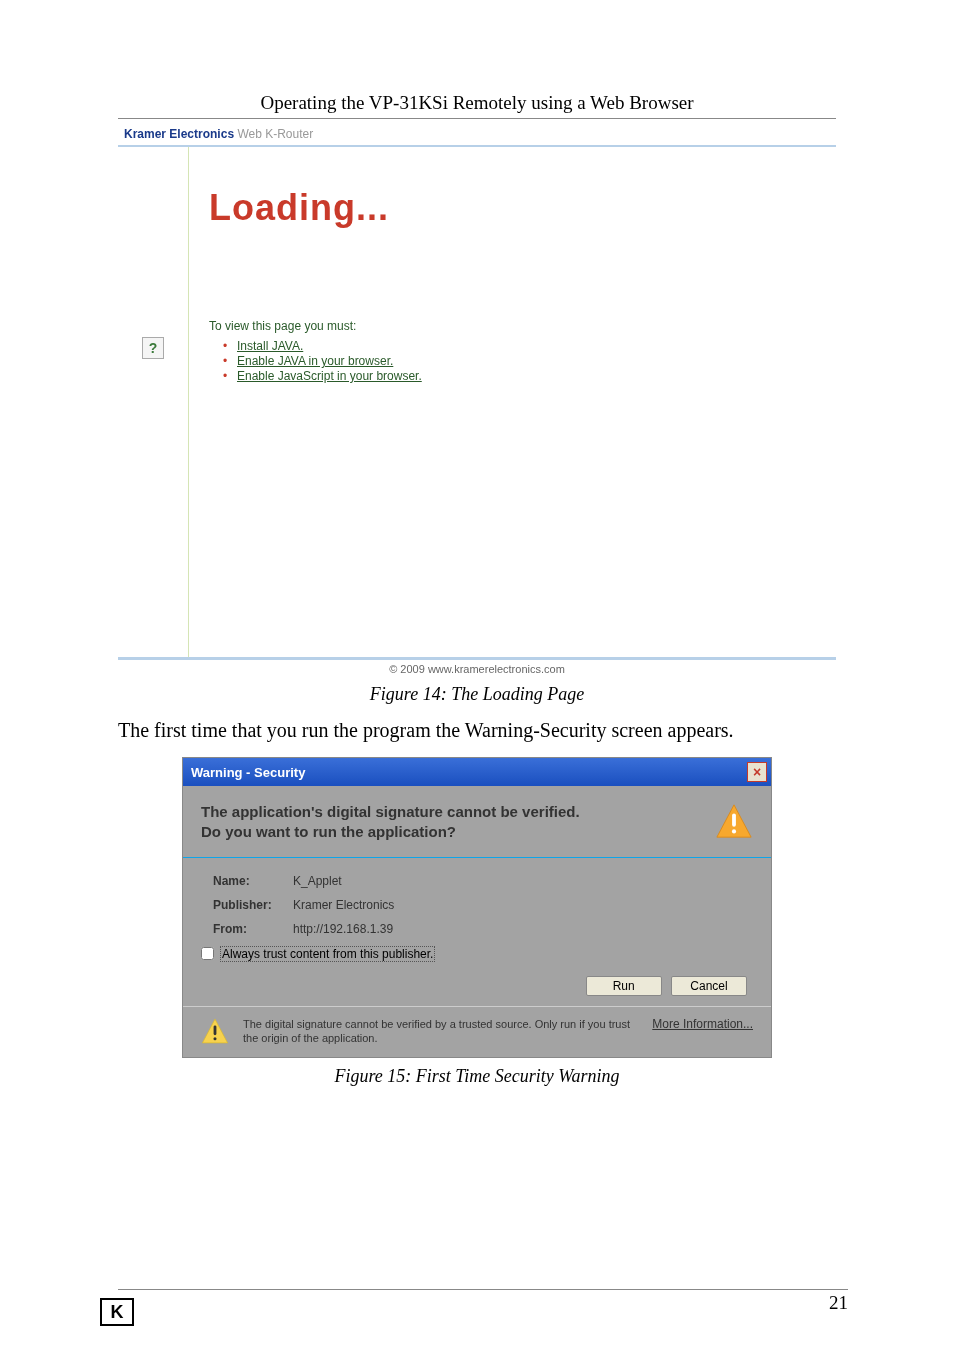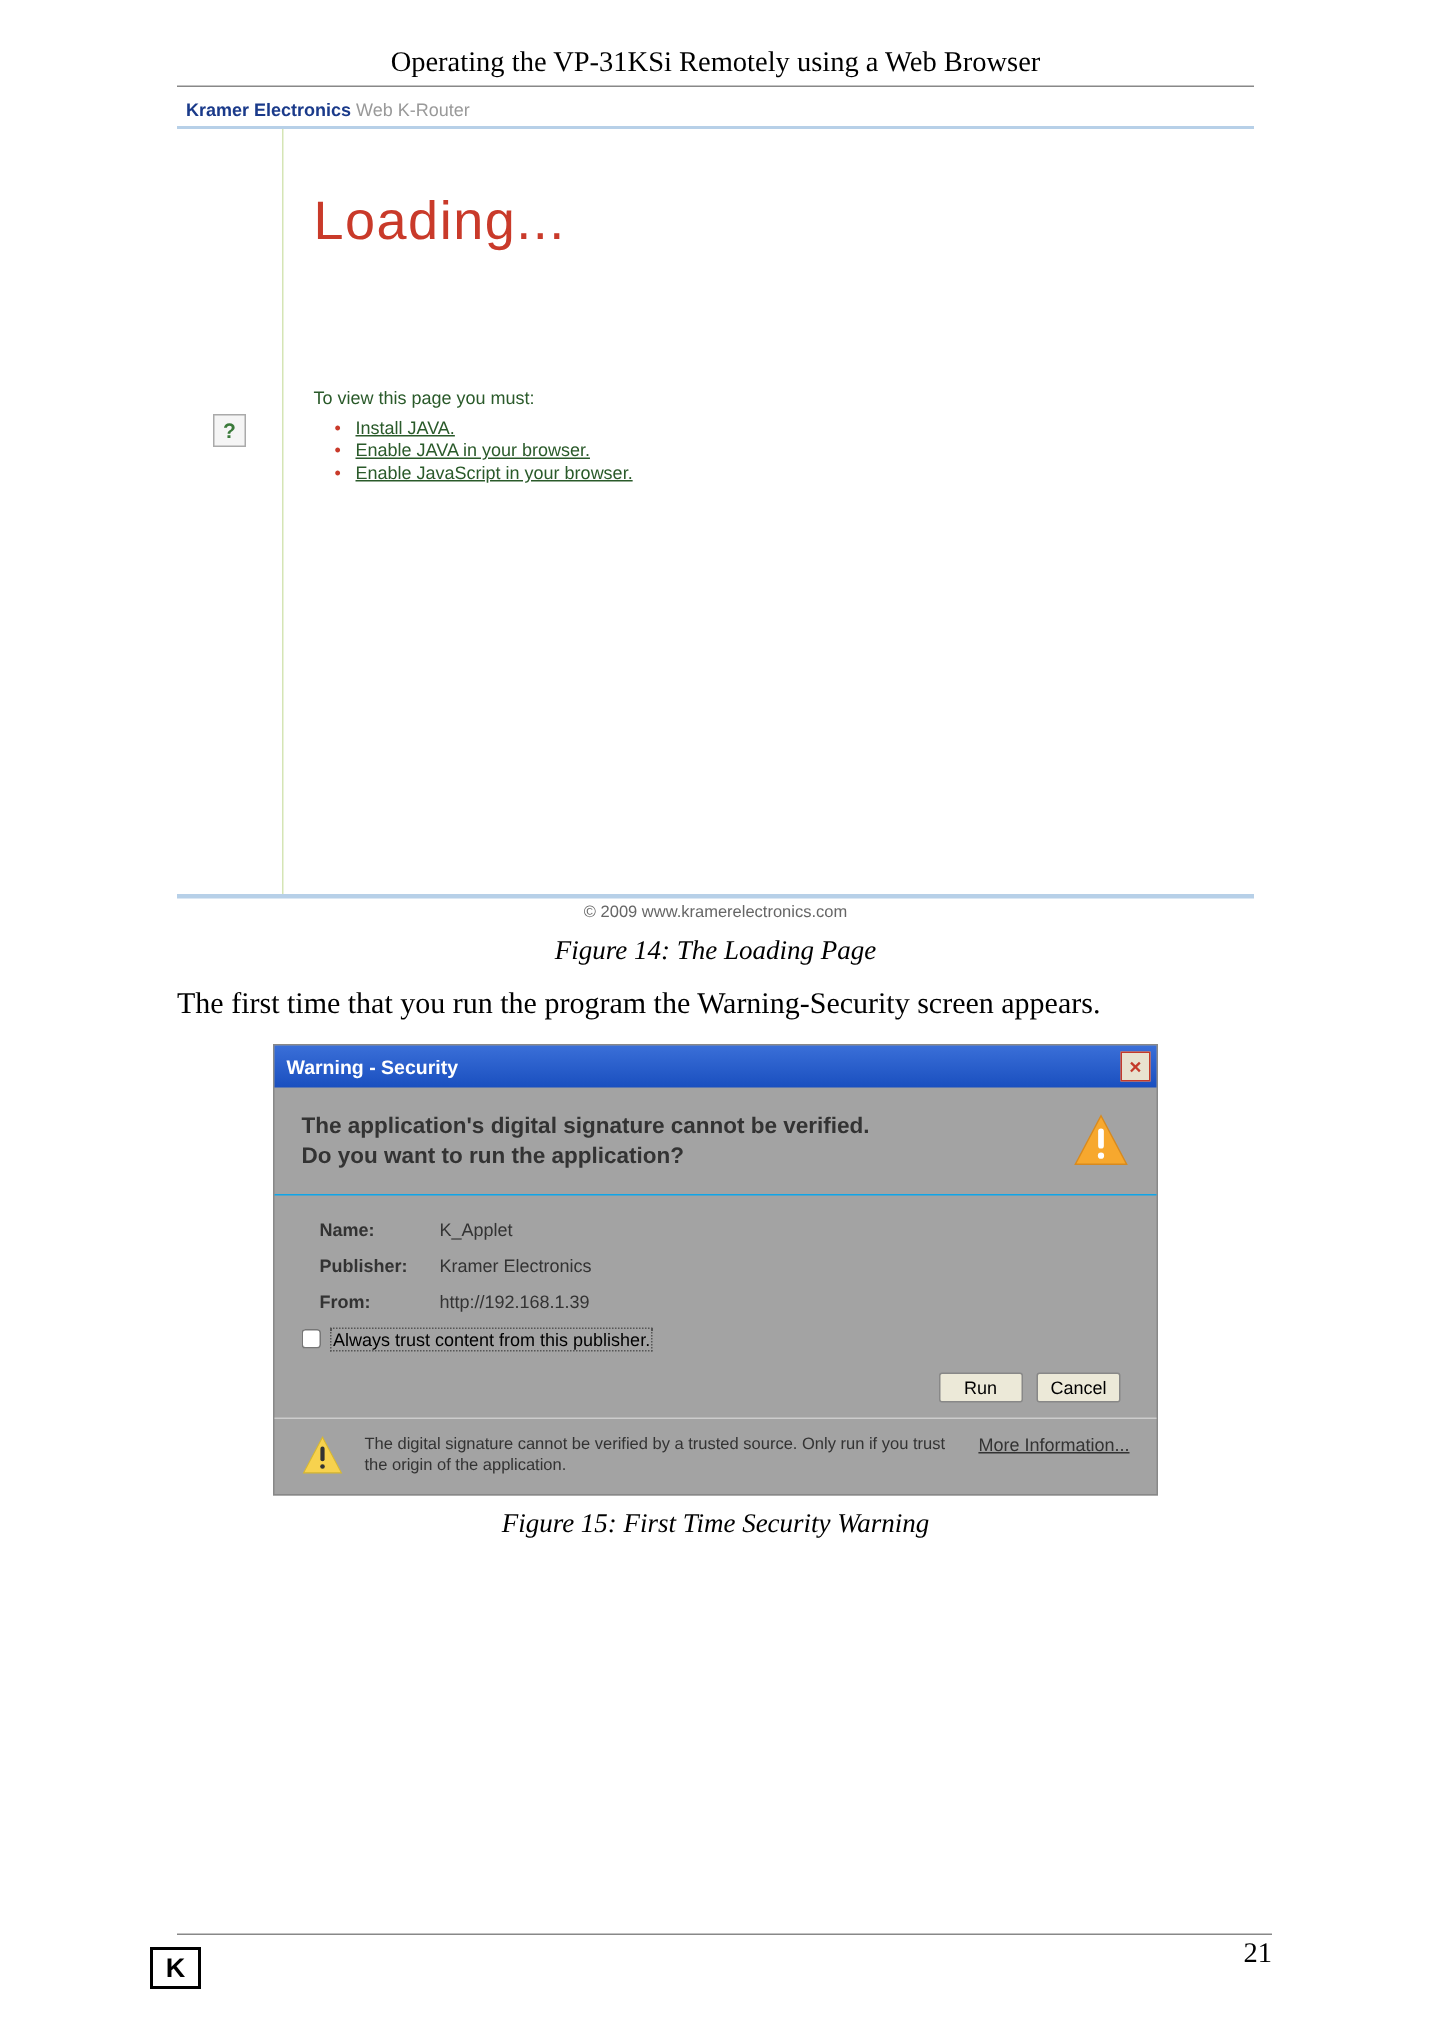--- a/index.html
+++ b/index.html
@@ -12,21 +12,21 @@
       background: white;
       width: 954px;
       height: 1354px;
       position: relative;
     }
     .page-header {
       text-align: center;
       font-size: 19px;
       padding: 8px 0 4px 0;
       border-bottom: 1px solid #888;
-      margin: 23px 118px 0 118px;
+      margin: 84px 118px 0 118px;
     }
     .browser-frame {
       margin: 4px 118px 0 118px;
       background: #fff;
     }
     .browser-title-bar {
       padding: 4px 6px;
       font-family: Arial, sans-serif;
       font-size: 12px;
       border-bottom: 2px solid #b7d0e8;
@@ -67,21 +67,21 @@
       background: #d5e5b5;
     }
     .browser-content {
       flex: 1;
       padding: 40px 10px 10px 20px;
       font-family: Arial, sans-serif;
     }
     .loading-heading {
       color: #c93a2a;
       font-size: 36px;
-      font-weight: normal;
+      font-weight: bold;
       font-family: Verdana, Arial, sans-serif;
       letter-spacing: 1px;
     }
     .instructions {
       margin-top: 90px;
       color: #2a5a2a;
       font-size: 12px;
     }
     .instructions ul {
       margin-left: 28px;
@@ -199,21 +199,21 @@
     }
     .dlg-check-row span {
       border: 1px dotted #555;
       padding: 0 1px;
     }
     .dlg-buttons {
       text-align: right;
       padding-right: 6px;
     }
     .dlg-buttons button {
-      width: 56px;
+      width: 76px;
       padding: 2px 0;
       margin-left: 6px;
       font-family: Tahoma, Arial, sans-serif;
       font-size: 12px;
       background: #ece9d8;
       border: 1px solid #888;
       border-radius: 2px;
     }
     .dlg-bottom {
       display: flex;

